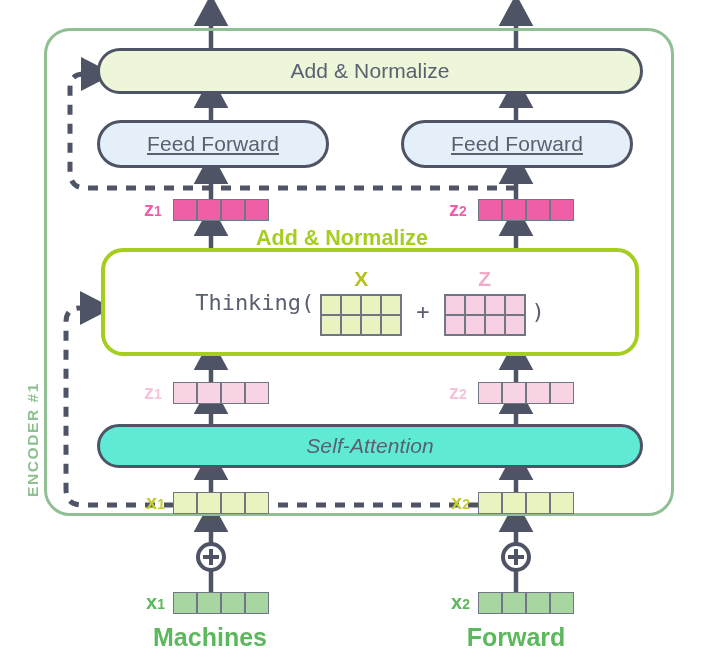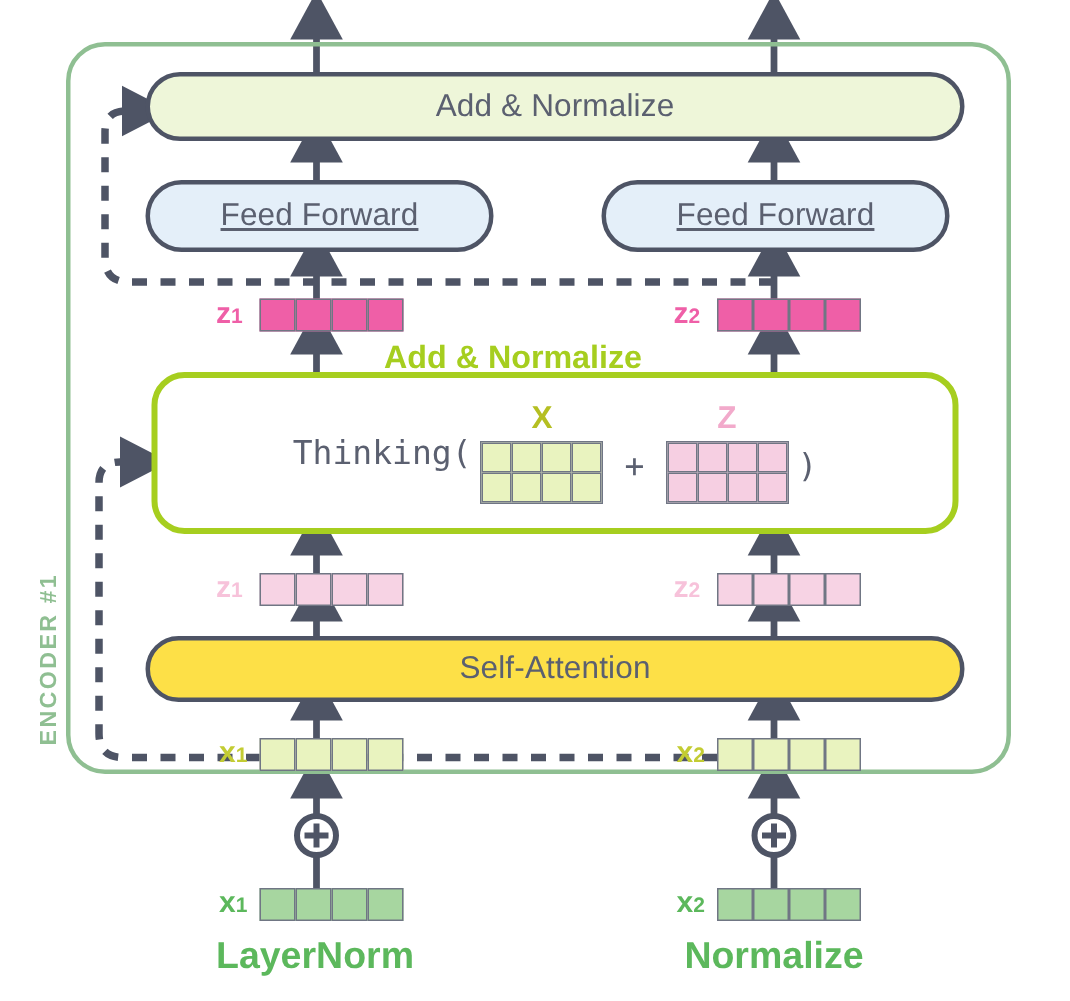--- a/index.html
+++ b/index.html
@@ -13,21 +13,21 @@
 
   
   .pbox{
     position:absolute;box-sizing:border-box;
     border:3.5px solid #4e5465;border-radius:999px;
     display:flex;align-items:center;justify-content:center;
     color:#5b6070;font-size:21px;letter-spacing:.1px;
   }
   .pbox.addnorm{background:#eef6d9;}
   .pbox.ff{background:#e4eff9;text-decoration:underline;}
-  .pbox.selfatt{background:#fde047;}
+  .pbox.selfatt{background:#5eead4;font-style:italic;}
 
   
   #encoder-frame{
     position:absolute;box-sizing:border-box;
     border:3.5px solid #8fbf92;border-radius:26px;background:transparent;
   }
   #encoder-label{
     position:absolute;color:#8fbf92;font-size:15.5px;font-weight:700;
     letter-spacing:1.6px;white-space:nowrap;
     transform-origin:0 0;transform:rotate(-90deg);
@@ -293,16 +293,16 @@
   </div>
 
   <div class="veclabel green" style="left:451px;top:592px;">x<span class="sub">2</span></div>
   <div class="vec green" style="left:478px;top:592px;">
     <div class="vcell"></div>
     <div class="vcell"></div>
     <div class="vcell"></div>
     <div class="vcell"></div>
   </div>
 
-  <div class="word" style="left:110px;top:623px;width:200px;">LayerNorm</div>
-  <div class="word" style="left:416px;top:623px;width:200px;">Normalize</div>
+  <div class="word" style="left:110px;top:623px;width:200px;">Machines</div>
+  <div class="word" style="left:416px;top:623px;width:200px;">Forward</div>
 
 </div>
 
 </body></html>

